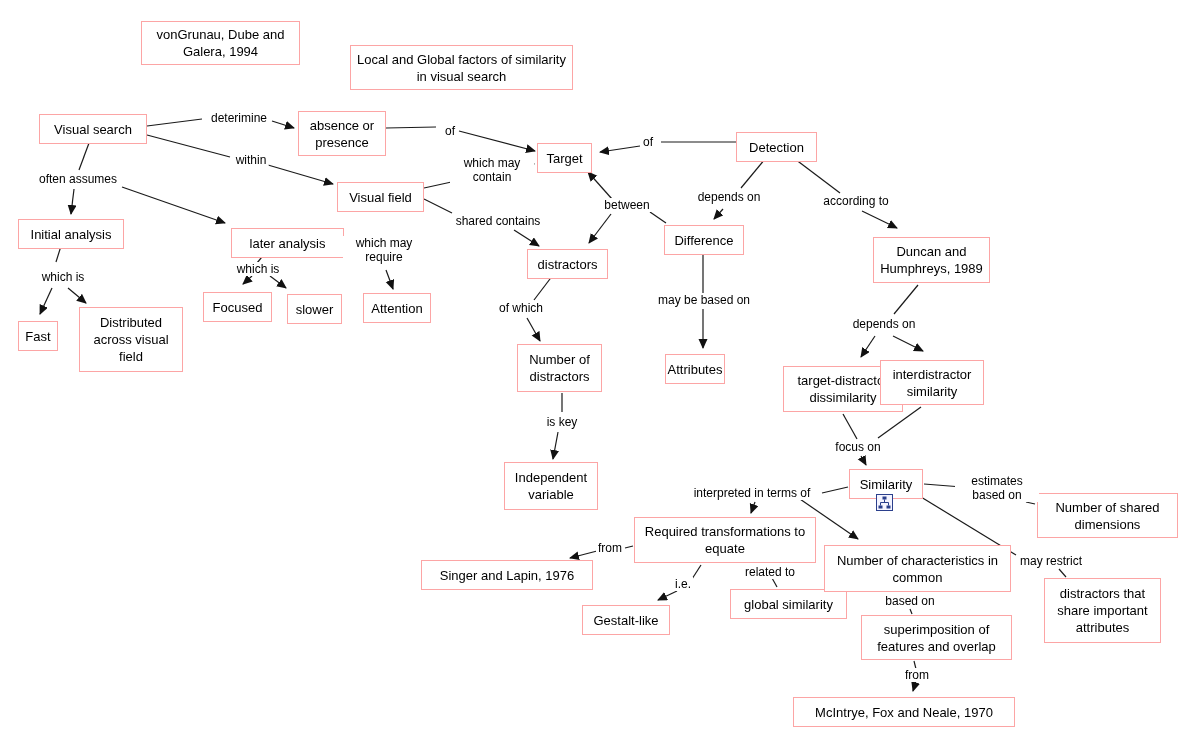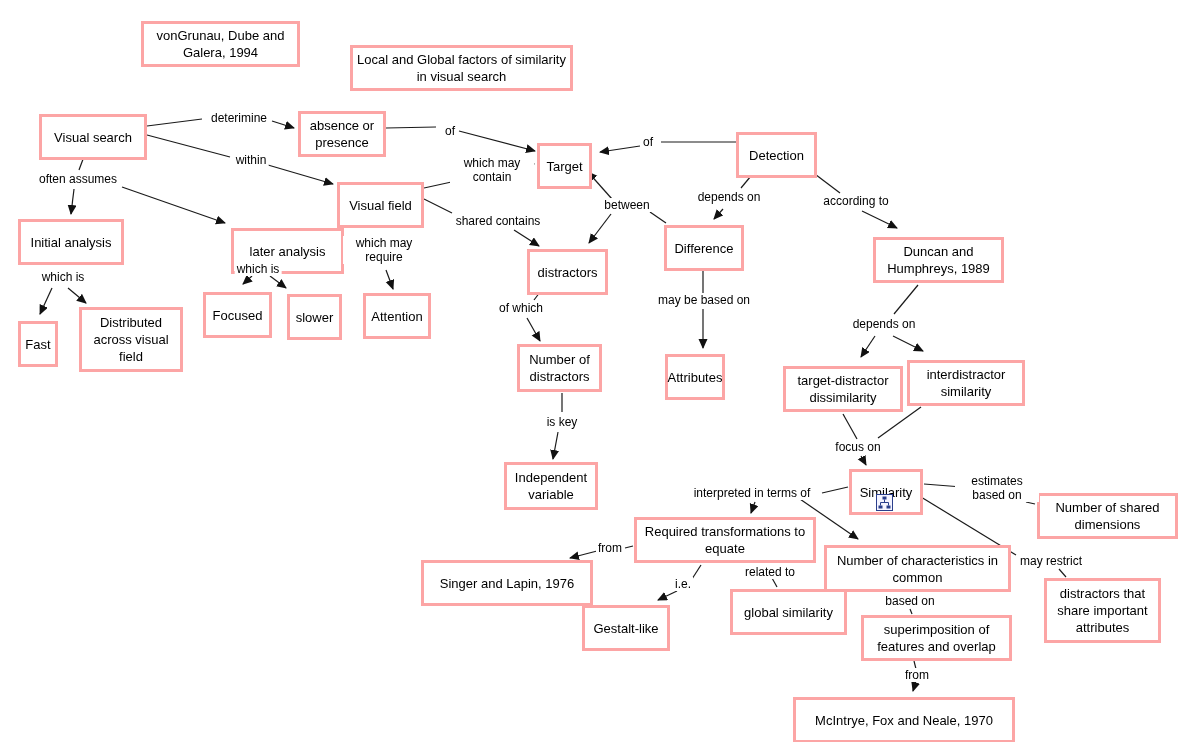--- a/index.html
+++ b/index.html
@@ -3,23 +3,23 @@
 <meta charset="utf-8">
 <style>
   html,body { margin:0; padding:0; background:#ffffff; }
   #canvas {
     position:relative; width:1186px; height:742px; background:#ffffff;
     font-family:"Liberation Sans", sans-serif; color:#000; overflow:hidden;
   }
   .wires { position:absolute; left:0; top:0; }
   .wire { stroke:#1a1a1a; stroke-width:1.2; fill:none; }
   .concept {
-    position:absolute; box-sizing:border-box; border:3px solid #fca5a5;
+    position:absolute; box-sizing:border-box; border:1px solid #fca5a5;
     background:#fff; display:flex; align-items:center; justify-content:center;
-    text-align:center; font-size:13px; line-height:17px; padding:20px 3px;
+    text-align:center; font-size:13px; line-height:17px; padding:14px 3px;
   }
   .link-label {
     position:absolute; transform:translateX(-50%); font-size:12px; line-height:14px;
     text-align:center; white-space:nowrap; background:#fff; padding:0 2px;
   }
   .link-label.wrap { white-space:normal; }
   .map-icon {
     position:absolute; left:876px; top:494px; width:17px; height:17px;
     box-sizing:border-box; border:1px solid #2b3f8c; background:#f4f4ff;
     display:flex; align-items:center; justify-content:center;
@@ -106,26 +106,26 @@
   <div class="concept" style="left:736px;top:132px;width:81px;height:25px">Detection</div>
   <div class="concept" style="left:18px;top:219px;width:106px;height:25px">Initial analysis</div>
   <div class="concept" style="left:231px;top:228px;width:113px;height:25px">later analysis</div>
   <div class="concept" style="left:203px;top:292px;width:69px;height:24px">Focused</div>
   <div class="concept" style="left:287px;top:294px;width:55px;height:24px">slower</div>
   <div class="concept" style="left:363px;top:293px;width:68px;height:24px">Attention</div>
   <div class="concept" style="left:18px;top:321px;width:40px;height:26px">Fast</div>
   <div class="concept" style="left:79px;top:307px;width:104px;height:65px">Distributed across visual field</div>
   <div class="concept" style="left:527px;top:249px;width:81px;height:25px">distractors</div>
   <div class="concept" style="left:664px;top:225px;width:80px;height:26px">Difference</div>
-  <div class="concept" style="left:873px;top:237px;width:131px;height:46px">Duncan and Humphreys, 1989</div>
+  <div class="concept" style="left:873px;top:237px;width:117px;height:46px">Duncan and Humphreys, 1989</div>
   <div class="concept" style="left:665px;top:354px;width:60px;height:26px">Attributes</div>
   <div class="concept" style="left:517px;top:344px;width:85px;height:48px">Number of distractors</div>
   <div class="concept" style="left:504px;top:462px;width:94px;height:48px">Independent variable</div>
   <div class="concept" style="left:783px;top:366px;width:120px;height:46px">target-distractor dissimilarity</div>
-  <div class="concept" style="left:907px;top:360px;width:118px;height:45px">interdistractor similarity</div>
+  <div class="concept" style="left:880px;top:360px;width:104px;height:45px">interdistractor similarity</div>
   <div class="concept" style="left:849px;top:469px;width:74px;height:25px">Similarity</div>
   <div class="concept" style="left:1037px;top:493px;width:141px;height:45px">Number of shared dimensions</div>
   <div class="concept" style="left:634px;top:517px;width:182px;height:46px">Required transformations to equate</div>
   <div class="concept" style="left:421px;top:560px;width:172px;height:25px">Singer and Lapin, 1976</div>
   <div class="concept" style="left:582px;top:605px;width:88px;height:25px">Gestalt-like</div>
   <div class="concept" style="left:730px;top:589px;width:117px;height:25px">global similarity</div>
   <div class="concept" style="left:824px;top:545px;width:187px;height:47px">Number of characteristics in common</div>
   <div class="concept" style="left:1044px;top:578px;width:117px;height:65px">distractors that share important attributes</div>
   <div class="concept" style="left:861px;top:615px;width:151px;height:45px">superimposition of features and overlap</div>
   <div class="concept" style="left:793px;top:697px;width:222px;height:25px">McIntrye, Fox and Neale, 1970</div>

